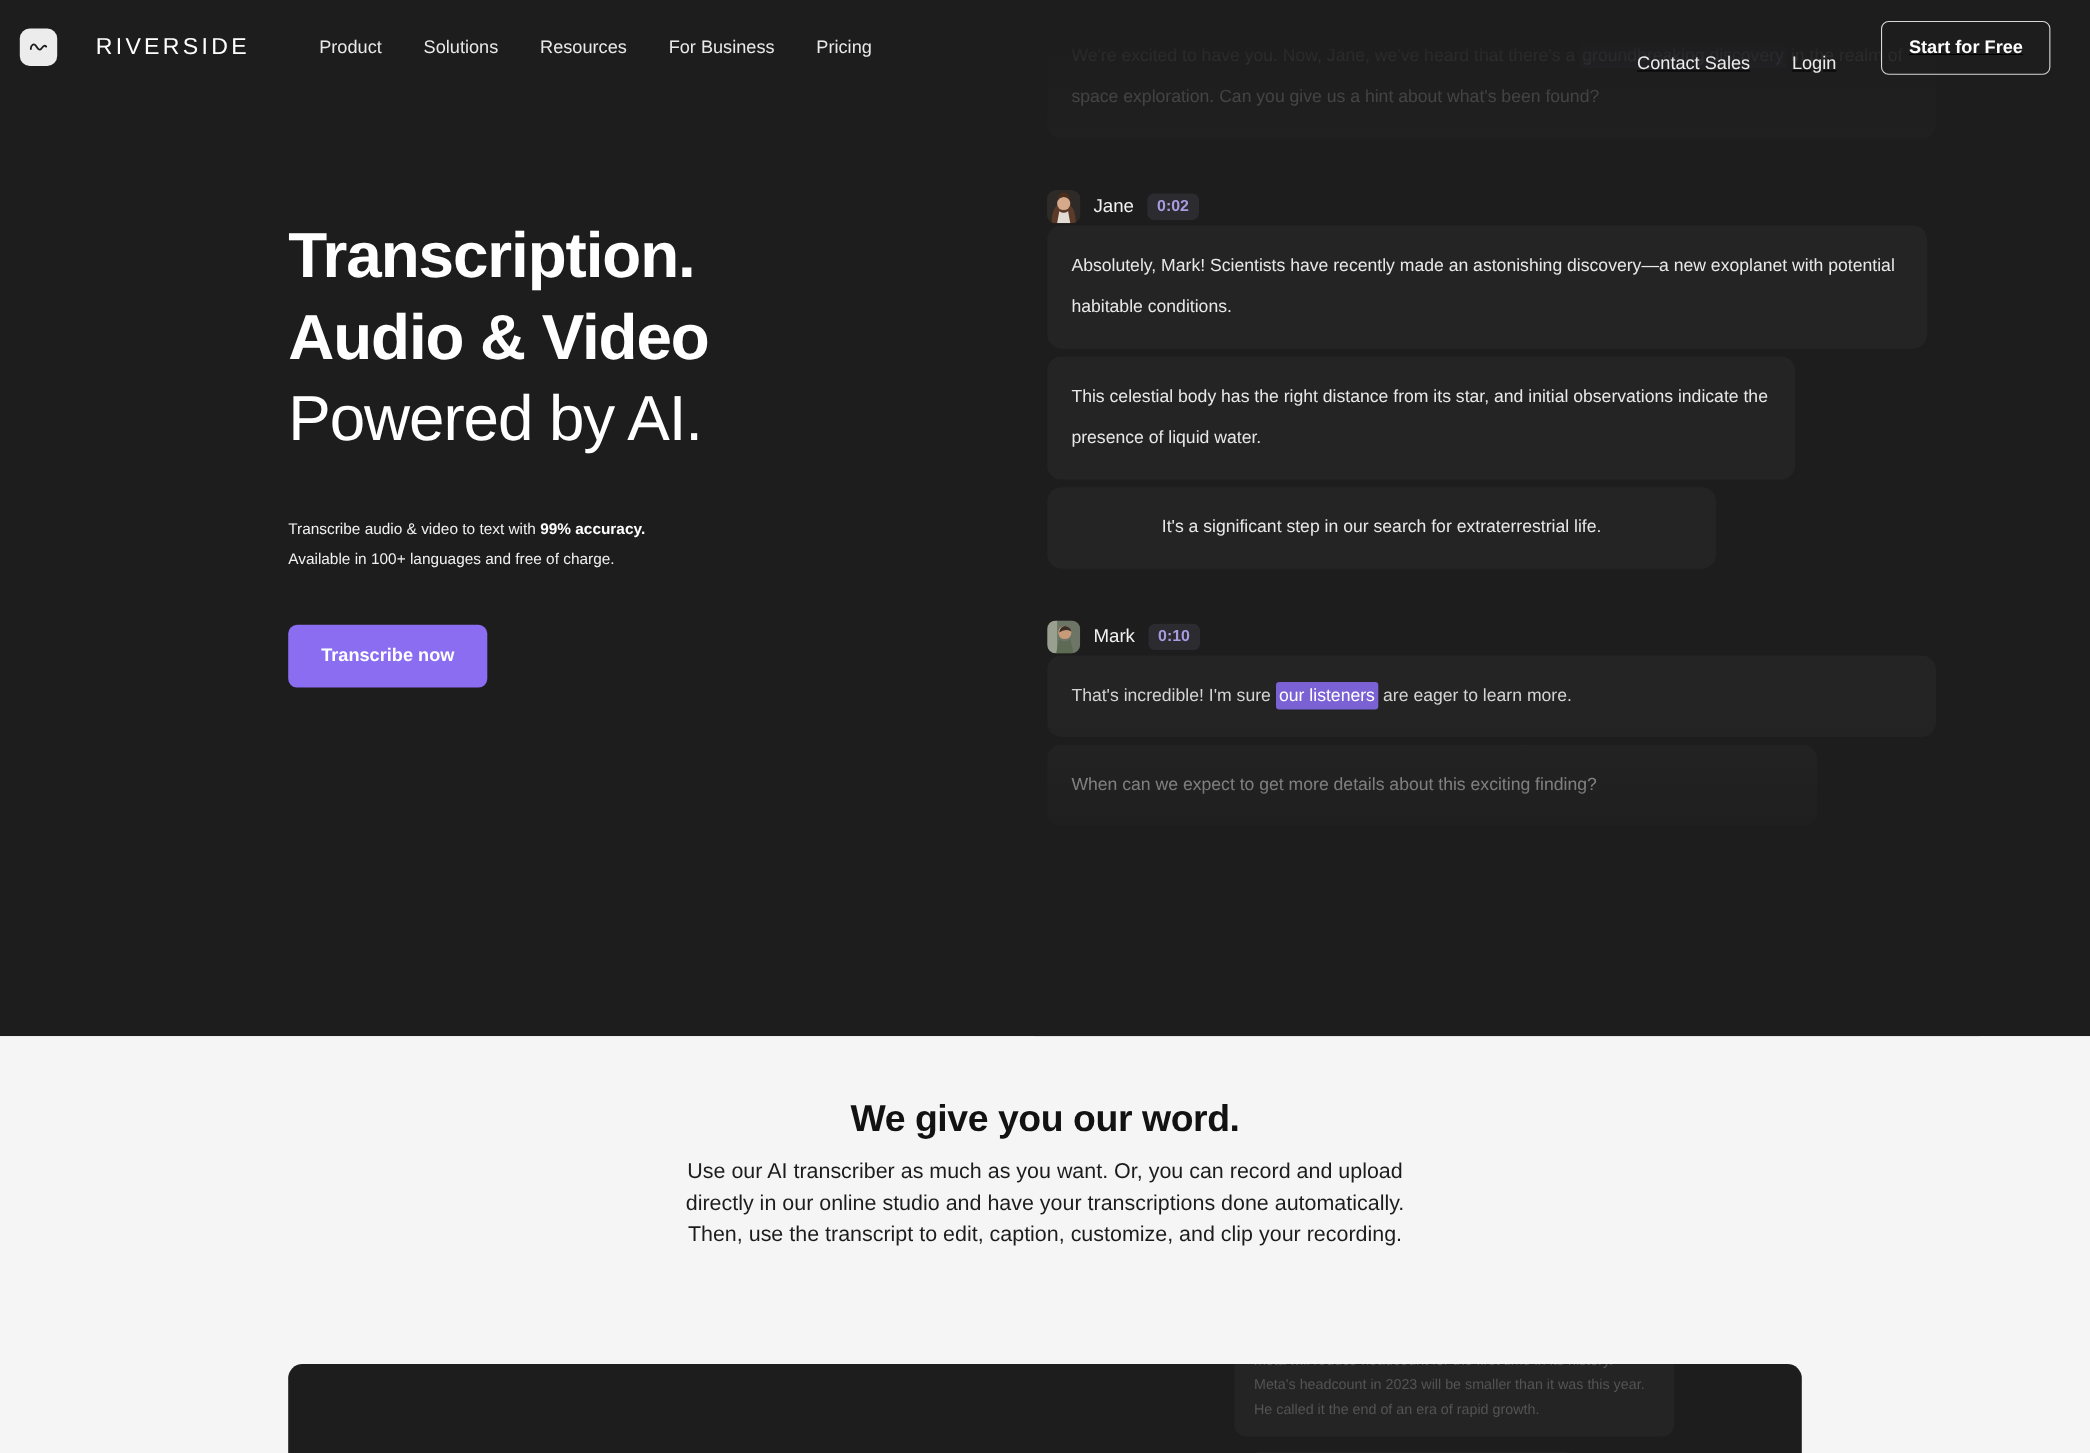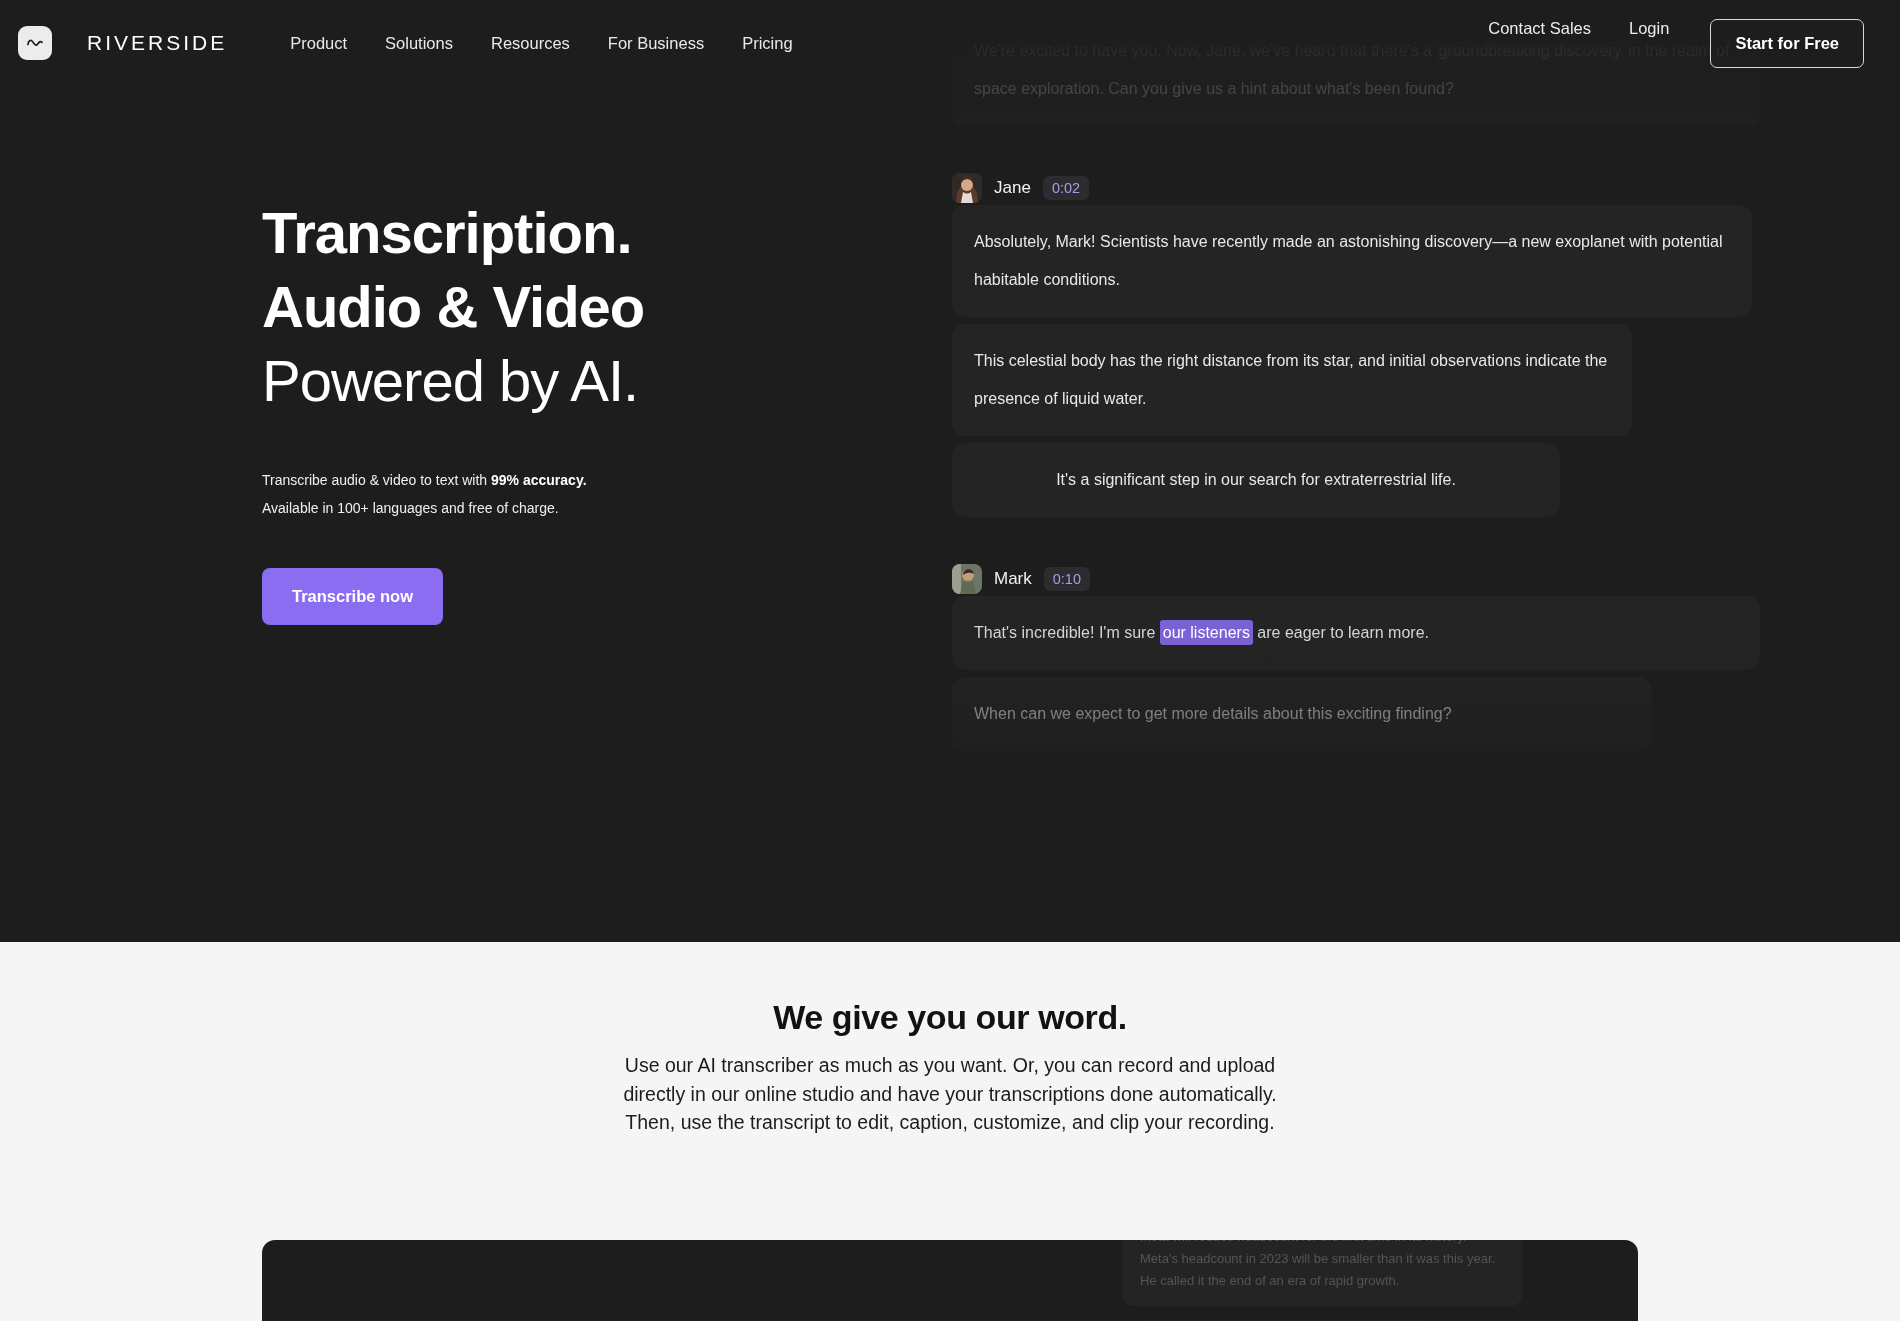--- a/index.html
+++ b/index.html
@@ -46,21 +46,21 @@
     margin-left:21px;
   }
   .nav-links { display:flex; align-items:center; gap:0; }
   .nav-links a {
     color:#e9e9e9;
     font-size:16.5px;
     text-decoration:none;
     padding:0 19px;
     white-space:nowrap;
   }
-  .nav-right { margin-left:auto; display:flex; align-items:flex-start; gap:0; }
+  .nav-right { margin-left:auto; display:flex; align-items:flex-end; gap:0;text-decoration:underline; }
   .nav-right a.plain {
     color:#ececec;
     font-size:16.5px;
     text-decoration:none;
     padding:0 19px;
     white-space:nowrap;
   }
   .btn-outline {
     margin-left:22px;
     border:1px solid #d8d8d8;
@@ -131,21 +131,21 @@
     overflow:hidden;
     flex:none;
     background:#3a332c;
   }
   .avatar svg { display:block; }
   .speaker-name { color:#f2f2f2; font-size:17px; }
   .tstamp {
     background:#2b2b30;
     color:#a99be0;
     font-size:14.5px;
-    font-weight:normal;
+    font-weight:bold;
     border-radius:6px;
     padding:5px 9px;
     line-height:1;
   }
 
   .bubble {
     background:#242424;
     border-radius:13px;
     color:#d4d4d4;
     font-size:16px;

